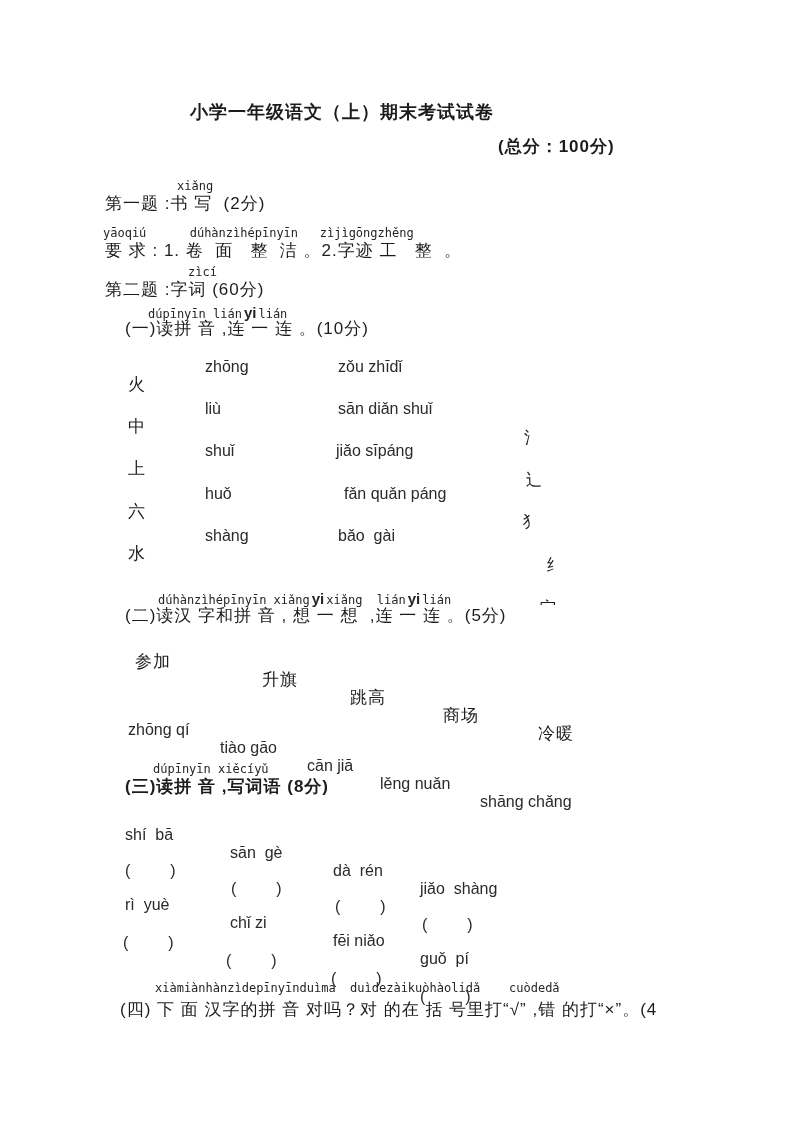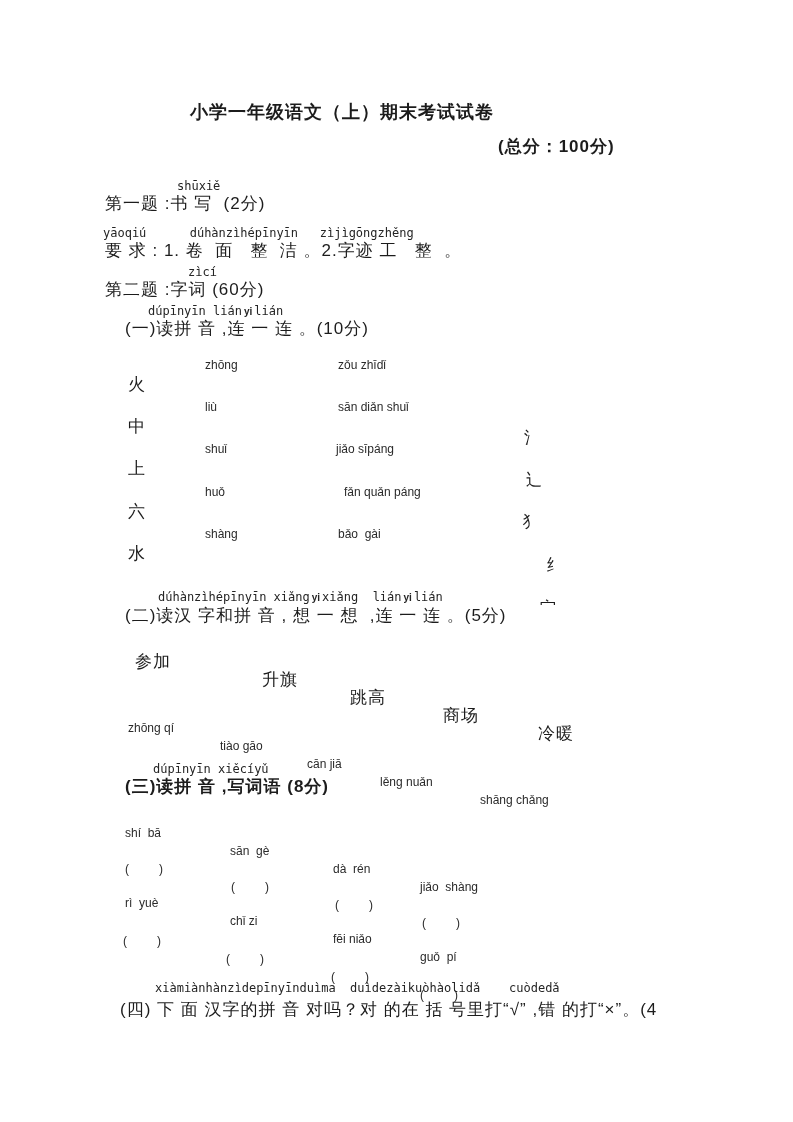--- a/index.html
+++ b/index.html
@@ -28,43 +28,43 @@
   
   .pym {
     font-family: "DejaVu Sans Mono", "Liberation Mono", monospace;
     font-size: 12px;
     line-height: 1.1;
     color: #242424;
   }
   
   .yi {
     font-family: "Liberation Sans", sans-serif;
-    font-size: 10px;
+    font-size: 15px;
     font-weight: 700;
     margin: 0 2px;
   }
   
   .pys {
     font-family: "Liberation Sans", "DejaVu Sans", sans-serif;
-    font-size: 12px;
+    font-size: 16px;
     color: #2a2a2a;
   }
   .radical { font-size: 16px; }
   .brk { letter-spacing: 0; }
 </style>
 </head>
 <body>
 
 <div class="sheet">
 
   <div class="abs cn title-line" style="top:101px;">小学一年级语文（上）期末考试试卷</div>
 
   <div class="abs cn bold" style="top:136px; left:498px;">(总分：100分)</div>
 
-  <div class="abs pym" style="top:180px; left:177px;">shūxiě</div>
+  <div class="abs pym" style="top:180px; left:177px;">xiǎng</div>
   <div class="abs cn" style="top:193px; left:105px;">第一题 :书 写  (2分)</div>
 
   <div class="abs pym" style="top:227px; left:103px;">yāoqiú      dúhànzìhépīnyīn   zìjìgōngzhěng</div>
   <div class="abs cn" style="top:240px; left:105px;">要 求 : 1. 卷  面   整  洁 。2.字迹 工   整  。</div>
 
   <div class="abs pym" style="top:266px; left:188px;">zìcí</div>
   <div class="abs cn" style="top:279px; left:105px;">第二题 :字词 (60分)</div>
 
   <div class="abs pym" style="top:305px; left:148px;"><span>dúpīnyīn lián</span><span class="yi">yi</span><span>lián</span></div>
   <div class="abs cn" style="top:318px; left:125px;">(一)读拼 音 ,连 一 连 。(10分)</div>

